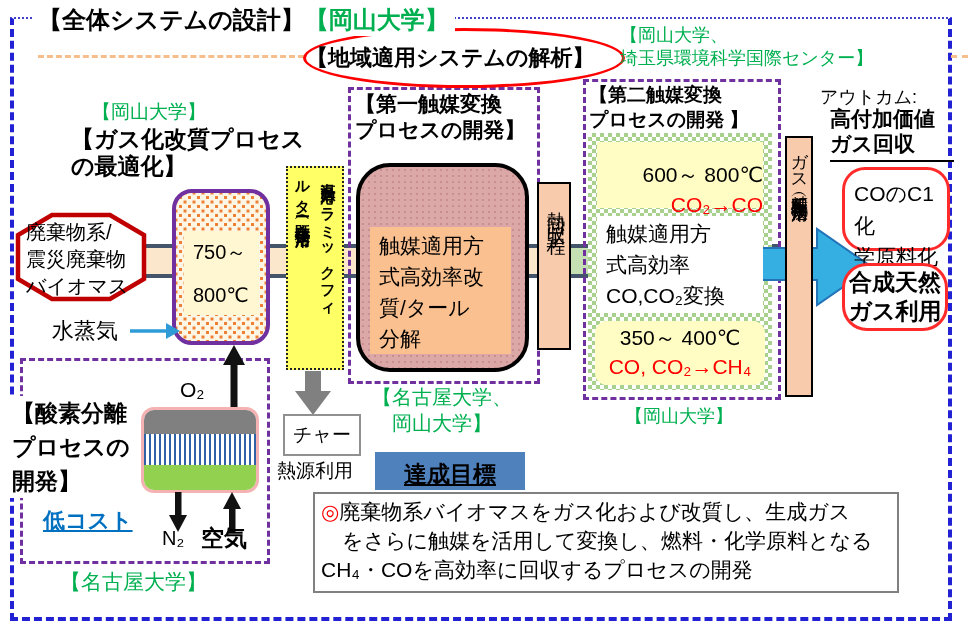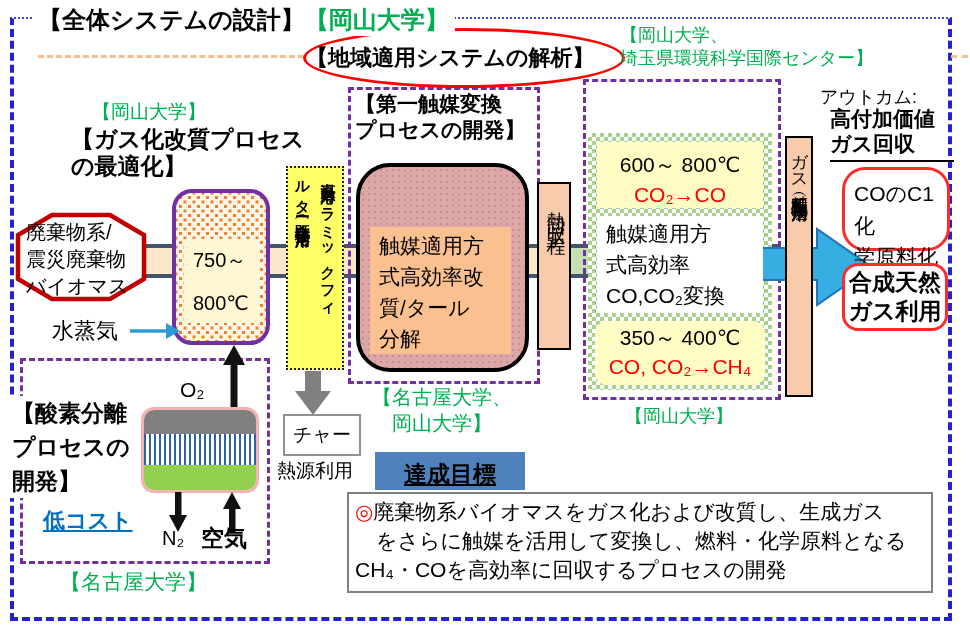--- a/index.html
+++ b/index.html
@@ -32,21 +32,21 @@
 
   #feedOct{left:14px;top:211px;z-index:2;}
   #feedText{left:26px;top:219px;font-size:20px;line-height:1.35;z-index:3;}
 
   #gasifier{left:172px;top:189px;width:90px;height:148px;border:4px solid #7030A0;border-radius:20px;z-index:2;
             background-color:#FEF6E4;
             background-image:radial-gradient(circle,#ED7D31 1.4px,transparent 1.6px),
                              radial-gradient(circle,#ED7D31 1.4px,transparent 1.6px);
             background-size:9px 9px;background-position:0 0,4.5px 4.5px;}
   #gasifLabel{left:184px;top:231px;width:75px;height:84px;background:#FFF6D2;z-index:3;font-size:20px;
-              display:flex;flex-direction:column;justify-content:space-around;padding-left:9px;box-sizing:border-box;margin-top:8px;}
+              display:flex;flex-direction:column;justify-content:space-around;padding-left:9px;box-sizing:border-box;}
   #steamLabel{left:52px;top:316px;font-size:22px;}
   #steamArrow{left:130px;top:322px;z-index:2;}
 
   
   #filterBox{left:286px;top:166px;width:52px;height:196px;background:#FFFF66;border:2px dotted #222;z-index:2;
              writing-mode:vertical-rl;font-size:15px;font-weight:bold;letter-spacing:2px;line-height:1.7;
              padding:2px 1px;box-sizing:content-box;}
   #grayArrow{left:295px;top:371px;z-index:1;}
   #charBox{left:283px;top:414px;width:74px;height:38px;border:2px solid #909090;background:#fff;z-index:2;
            display:flex;align-items:center;justify-content:center;font-size:19px;}
@@ -83,46 +83,46 @@
 
   
   #heatBox{left:537px;top:182px;width:34px;height:168px;background:#F8CBAD;border:2px solid #000;z-index:2;
            writing-mode:vertical-rl;font-size:19px;letter-spacing:7px;padding:12px 0 0 6px;box-sizing:border-box;}
 
   
   #cat2Group{left:583px;top:79px;width:192px;height:315px;border:3px dashed #7030A0;z-index:1;}
   #cat2Title{left:589px;top:83px;font-size:19px;font-weight:bold;line-height:1.3;z-index:2;}
   #cat2Check{left:588px;top:133px;width:184px;height:257px;z-index:2;
              background:repeating-conic-gradient(#A9D18E 0% 25%,#ffffff 0% 50%);background-size:8px 8px;}
-  #cat2Box1{left:597px;top:142px;width:166px;height:66px;background:#FFFCC4;z-index:3;text-align:center;
-            font-size:21px;line-height:1.45;padding-top:8px;box-sizing:border-box;}
+  #cat2Box1{left:597px;top:142px;width:166px;height:66px;background:#FFFCC4;z-index:3;text-align:right;
+            font-size:21px;line-height:1.45;padding-top:18px;box-sizing:border-box;}
   #cat2Box2{left:597px;top:216px;width:166px;height:97px;background:#ffffff;z-index:3;
             font-size:21px;line-height:1.48;padding:2px 0 0 9px;box-sizing:border-box;}
   #cat2Box3{left:595px;top:321px;width:170px;height:64px;background:#FFFCC4;z-index:3;text-align:center;
             font-size:21px;line-height:1.4;padding-top:2px;box-sizing:border-box;border-radius:12px;}
   #cat2Org{left:583px;top:404px;width:192px;text-align:center;font-size:18px;}
 
   
   #outArrow{left:762px;top:216px;z-index:2;}
   #purifBox{left:785px;top:136px;width:28px;height:261px;background:#F8CBAD;border:2px solid #000;z-index:3;
             writing-mode:vertical-rl;font-size:17px;letter-spacing:1px;padding:4px 0 0 4px;box-sizing:border-box;}
   #outcomeLabel{left:820px;top:85px;font-size:18px;z-index:2;}
   #outcomeSub{left:830px;top:106px;width:124px;font-size:21px;font-weight:bold;line-height:1.2;
               border-bottom:2px solid #000;padding-bottom:4px;z-index:2;}
   #outBox1{left:842px;top:167px;width:108px;height:84px;border:3px solid #FF2A2A;border-radius:23px;background:#fff;
            font-size:21px;line-height:1.5;padding:8px 0 0 9px;box-sizing:border-box;z-index:3;}
-  #outBox2{left:842px;top:263px;width:106px;height:68px;border:3px solid #FF2A2A;border-radius:16px;background:#fff;
+  #outBox2{left:842px;top:263px;width:106px;height:68px;border:3px solid #FF2A2A;border-radius:25px;background:#fff;
            font-size:23px;font-weight:bold;line-height:1.25;display:flex;align-items:center;justify-content:center;
            text-align:center;box-sizing:border-box;z-index:3;}
 
   
   #goalHeader{left:375px;top:452px;width:150px;height:38px;background:#4F81BD;z-index:3;
               display:flex;align-items:flex-end;justify-content:center;font-size:23px;font-weight:bold;}
   #goalHeader span{text-decoration:underline;}
-  #goalBox{left:347px;top:492px;width:570px;height:89px;border:2px solid #808080;background:#fff;z-index:2;
+  #goalBox{left:313px;top:492px;width:570px;height:89px;border:2px solid #808080;background:#fff;z-index:2;
            font-size:21px;line-height:1.38;padding:4px 6px;box-sizing:content-box;}
   .goalIndent{padding-left:21px;}
 </style>
 </head>
 <body>
 
 <div id="canvas">
 
   <div class="abs" id="frame"></div>
   <div class="abs" id="tanL"></div>
@@ -208,20 +208,22 @@
   <div class="abs pre" id="cat1Desc">触媒適用方
 式高効率改
 質/タール
 分解</div>
   <div class="abs green pre" id="cat1Org">【名古屋大学、
 岡山大学】</div>
 
   <div class="abs" id="heatBox">熱回収工程</div>
 
   <div class="abs" id="cat2Group"></div>
+  <div class="abs pre" id="cat2Title">【第二触媒変換
+プロセスの開発 】</div>
   <div class="abs" id="cat2Check"></div>
   <div class="abs" id="cat2Box1">
     <div>600～ 800℃</div>
     <div class="red">CO₂→CO</div>
   </div>
   <div class="abs pre" id="cat2Box2">触媒適用方
 式高効率
 CO,CO₂変換</div>
   <div class="abs" id="cat2Box3">
     <div>350～ 400℃</div>

